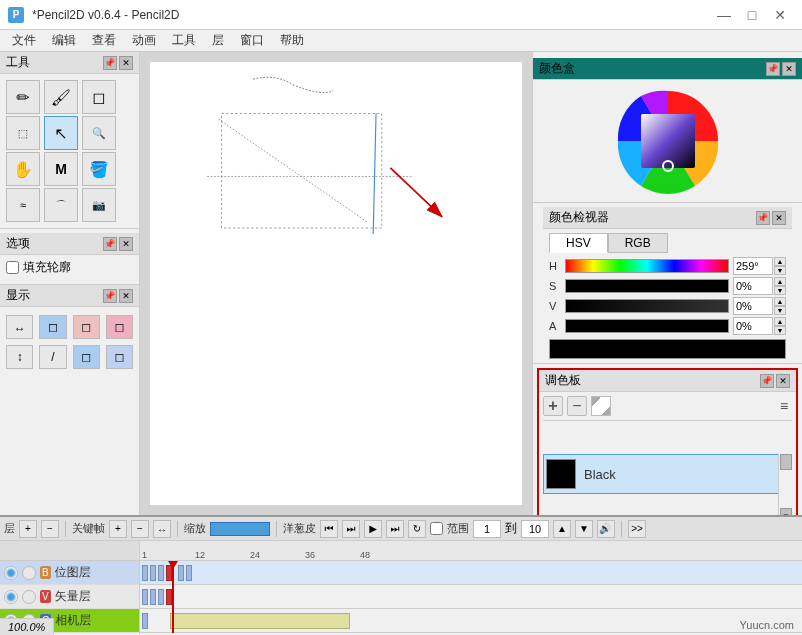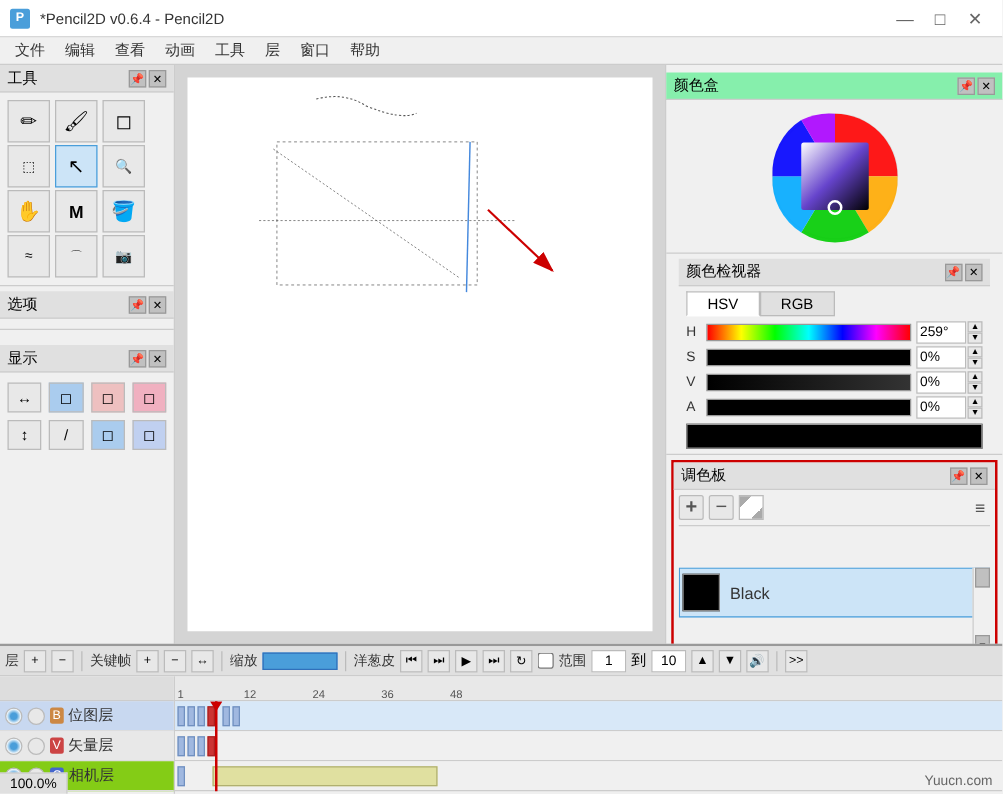--- a/index.html
+++ b/index.html
@@ -31,34 +31,34 @@
     .tool-btn.active { background: #cce4f7; border-color: #4a9eda; }
 
     
     .selection-panel { border-top: 1px solid #ccc; padding: 4px 6px; }
     .selection-title { background: #e0e0e0; padding: 2px 6px; font-size: 12px; display: flex; justify-content: space-between; align-items: center; border-bottom: 1px solid #ccc; cursor: move; margin: 0 -6px 4px -6px; }
     .checkbox-row { display: flex; align-items: center; gap: 4px; margin: 4px 0; }
     .label-row { display: flex; align-items: center; gap: 4px; margin: 4px 0; }
     select.small { font-size: 11px; padding: 1px 2px; border: 1px solid #bbb; background: white; }
 
     
-    .display-panel { border-top: 1px solid #ccc; padding: 12px 6px; }
+    .display-panel { border-top: 1px solid #ccc; padding: 0 6px; }
     .display-title { background: #e0e0e0; padding: 2px 6px; font-size: 12px; display: flex; justify-content: space-between; align-items: center; border-bottom: 1px solid #ccc; cursor: move; margin: 0 -6px 4px -6px; }
     .display-btn { width: 30px; height: 24px; background: #e8e8e8; border: 1px solid #bbb; display: flex; align-items: center; justify-content: center; cursor: pointer; font-size: 12px; }
 
     
     .canvas-area { flex: 1; background: #d4d4d4; position: relative; overflow: hidden; }
     .canvas-content { position: absolute; inset: 10px; background: white; overflow: hidden; }
 
     
     .right-panel { width: 270px; background: #f0f0f0; border-left: 1px solid #ccc; display: flex; flex-direction: column; }
 
     
     .color-wheel-panel { padding: 6px; border-bottom: 1px solid #ccc; }
-    .color-wheel-header { background: #86efac; padding: 2px 6px; font-size: 12px; display: flex; justify-content: space-between; align-items: center; border-bottom: 1px solid #ccc; margin: 0 -6px 6px -6px; cursor: move; }
+    .color-wheel-header { background: #0f766e; padding: 2px 6px; font-size: 12px; display: flex; justify-content: space-between; align-items: center; border-bottom: 1px solid #ccc; margin: 0 -6px 6px -6px; cursor: move; }
     .color-wheel-container { display: flex; justify-content: center; align-items: center; height: 110px; }
 
     
     .color-viewer { padding: 4px 16px; border-bottom: 1px solid #ccc; }
     .color-viewer-header { background: #e0e0e0; padding: 2px 6px; font-size: 12px; display: flex; justify-content: space-between; align-items: center; border-bottom: 1px solid #ccc; margin: 0 -6px 4px -6px; cursor: move; }
     .cv-tabs { display: flex; gap: 0; margin-bottom: 4px; }
     .cv-tab { padding: 2px 16px; border: 1px solid #bbb; background: #e0e0e0; cursor: pointer; font-size: 12px; }
     .cv-tab.active { background: white; border-bottom-color: white; }
     .cv-row { display: flex; align-items: center; gap: 4px; margin: 2px 0; }
     .cv-label { width: 12px; font-size: 11px; color: #333; }
@@ -92,21 +92,21 @@
     .tl-layer-icon { width: 14px; height: 14px; border-radius: 50%; border: 1px solid #bbb; cursor: pointer; }
     .layer-eye { background: radial-gradient(circle, #4a9eda 30%, #fff 70%); }
     .layer-lock { background: #e8e8e8; }
     .tl-layer-name { font-size: 12px; color: #333; flex: 1; }
 
     .tl-frames-col { flex: 1; overflow: hidden; position: relative; }
     .tl-ruler { height: 20px; background: #e8e8e8; border-bottom: 1px solid #ccc; position: relative; overflow: hidden; }
     .tl-frame-row { height: 24px; border-bottom: 1px solid #ddd; position: relative; display: flex; align-items: center; }
 
     
-    .zoom-bar { position: absolute; bottom: 0; left: 0; background: #e0e0e0; padding: 2px 8px; font-size: 11px; border-top: 1px solid #ccc; border-right: 1px solid #ccc; }
+    .zoom-bar { position: absolute; bottom: 0; left: 0; background: #e0e0e0; padding: 2px 8px; font-size: 11px; border-top: 1px solid #ccc; border-right: 1px solid #ccc; font-style: italic; }
 
     
     .canvas-drawing { position: absolute; inset: 0; }
 
     
     .bar-h { background: linear-gradient(to right, #ff0000, #ffff00, #00ff00, #00ffff, #0000ff, #ff00ff, #ff0000); height: 100%; }
   </style>
 </head>
 <body>
 
@@ -160,20 +160,24 @@
       <div class="tool-btn" style="font-size:11px;">📷</div>
     </div>
 
     <div class="selection-panel">
       <div class="selection-title">
         <span>选项</span>
         <div style="display:flex;gap:2px;">
           <div class="panel-btn">📌</div>
           <div class="panel-btn">✕</div>
         </div>
+      </div>
+      <div class="checkbox-row">
+        <input type="checkbox" style="">
+        <label>填充轮廓</label>
       </div>
     </div>
 
     <div class="display-panel">
       <div class="display-title">
         <span>显示</span>
         <div style="display:flex;gap:2px;">
           <div class="panel-btn">📌</div>
           <div class="panel-btn">✕</div>
         </div>

